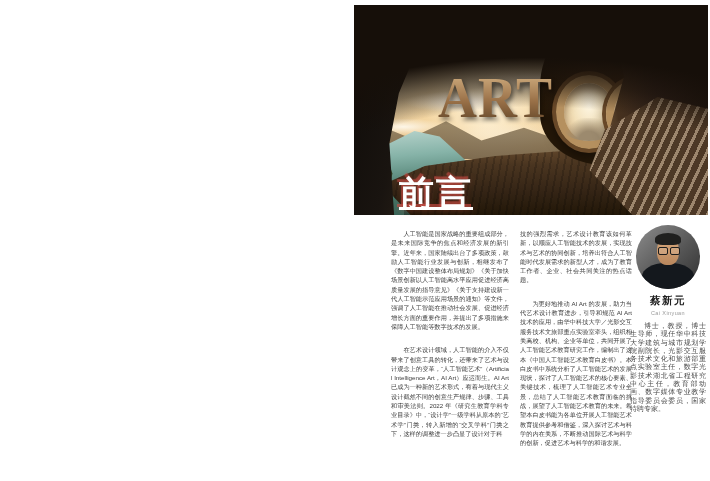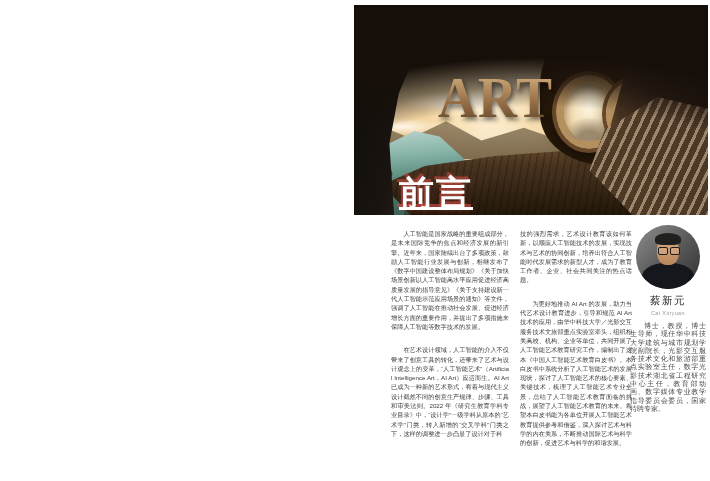--- a/index.html
+++ b/index.html
@@ -77,21 +77,21 @@
   
   .sidebar{position:absolute;left:630px;top:225px;width:76px;}
   .portrait{position:relative;width:64px;height:64px;margin:0 auto;border-radius:50%;overflow:hidden;
     background:linear-gradient(135deg,#8d8d8d 0%,#565656 55%,#2e2e2e 100%);}
   .portrait div{position:absolute;}
   .p-shoulders{left:6px;top:38px;width:52px;height:30px;background:#14181d;border-radius:45% 45% 0 0;}
   .p-face{left:21px;top:12px;width:22px;height:28px;background:linear-gradient(180deg,#d9a97c,#b9875d);border-radius:46% 46% 42% 42%;}
   .p-hair{left:19px;top:8px;width:26px;height:12px;background:#20201f;border-radius:50% 50% 30% 30%;}
   .p-glass-l{left:22px;top:22px;width:8px;height:6px;border:1px solid #1d1d1d;border-radius:2px;background:rgba(255,255,255,.12);}
   .p-glass-r{left:34px;top:22px;width:8px;height:6px;border:1px solid #1d1d1d;border-radius:2px;background:rgba(255,255,255,.12);}
-  .profile-name{margin-top:5px;text-align:center;font-size:10.5px;font-weight:400;letter-spacing:1.5px;color:#1f1f1f;}
+  .profile-name{margin-top:5px;text-align:center;font-size:10.5px;font-weight:700;letter-spacing:1.5px;color:#1f1f1f;}
   .profile-name-en{margin-top:2px;text-align:center;font-size:5.5px;color:#9a9a9a;letter-spacing:.4px;}
   .profile-bio{margin-top:6px;font-size:7px;line-height:8.3px;text-align:justify;text-indent:2em;
                color:#4a4a4a;word-break:break-all;}
 </style>
 </head>
 <body>
 
 <div class="spread">
 
   <div style="position:absolute;left:0;top:0;width:354px;height:481px;"></div>

